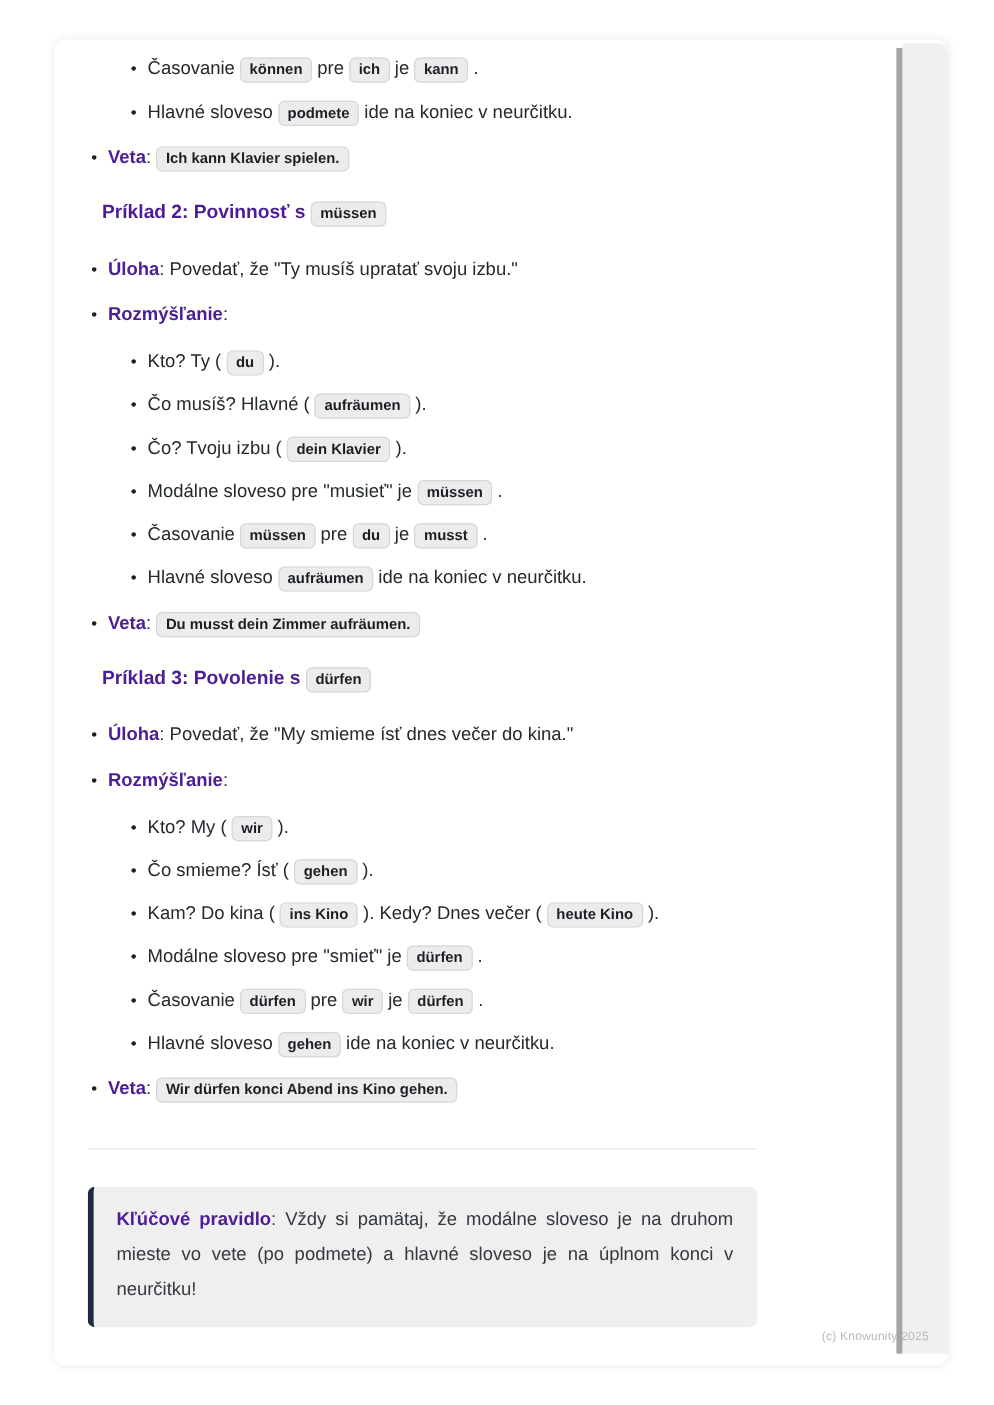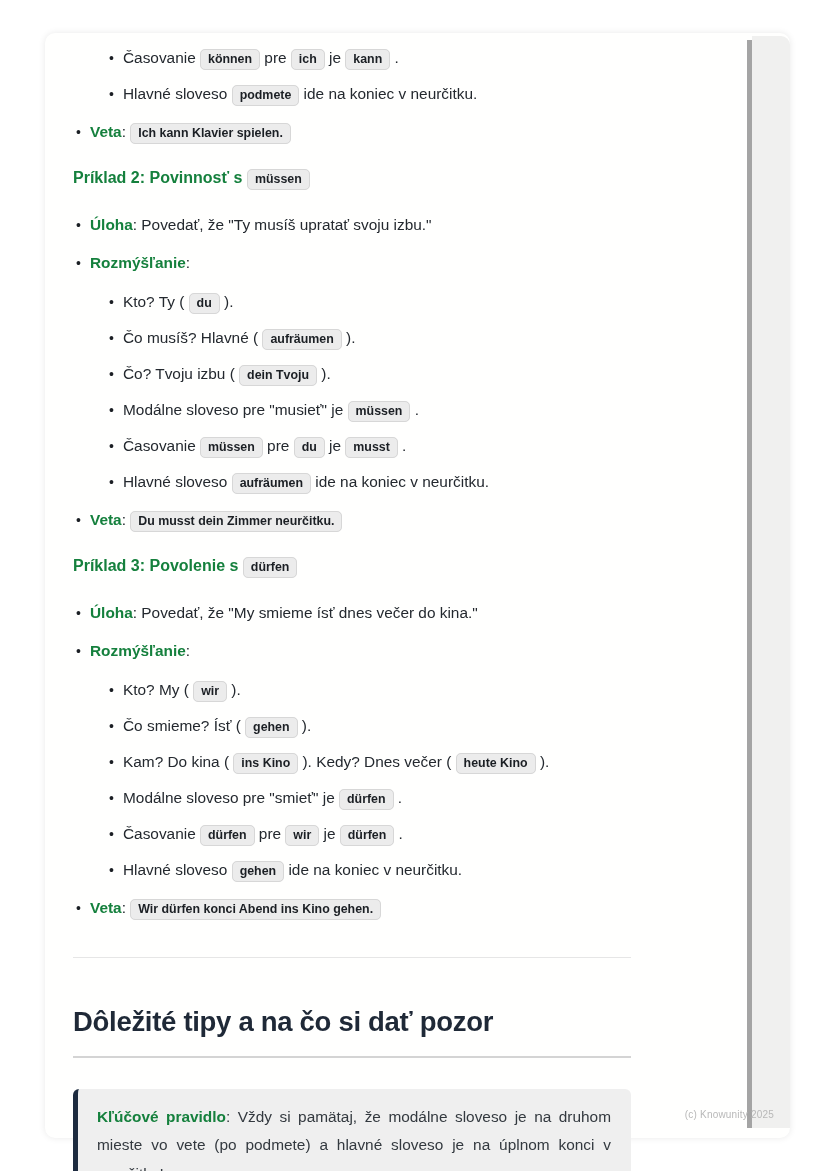--- a/index.html
+++ b/index.html
@@ -28,34 +28,34 @@
   .li { display: flex; align-items: baseline; }
   .li.l1 { margin: 15px 0; padding-left: 3px; }
   .li.l2 { margin: 13px 0; margin-left: 36px; }
   .dot {
     flex: 0 0 14px;
     width: 14px;
     font-size: 14px;
     color: #1b1f24;
   }
   .li-body { flex: 1 1 auto; }
-  strong { color: #15803d; font-weight: 700; }
+  strong { color: #4c1d95; font-weight: 700; }
   .chip {
     font-family: Liberation Sans, sans-serif;
     font-weight: bold;
     font-size: 12.4px;
     background: #ececec;
     border: 1px solid #d7d7d7;
     border-radius: 5px;
     padding: 2px 7px 3px 7px;
     color: #1b1f24;
     white-space: nowrap;
   }
   .pb {
-    margin: 23px 0;
+    margin: 23px 12px;
     font-size: 16px;
     font-weight: 700;
     color: #111827;
   }
   .pb .chip { font-weight: bold; }
   .rule {
     border: none;
     border-top: 1px solid #e6e6e6;
     margin: 38px 0 0 0;
   }
@@ -130,37 +130,37 @@
       <div class="li l2">
         <span class="dot">•</span>
         <span class="li-body"><span>Kto? Ty ( </span><code class="chip">du</code><span> ).</span></span>
       </div>
       <div class="li l2">
         <span class="dot">•</span>
         <span class="li-body"><span>Čo musíš? Hlavné ( </span><code class="chip">aufräumen</code><span> ).</span></span>
       </div>
       <div class="li l2">
         <span class="dot">•</span>
-        <span class="li-body"><span>Čo? Tvoju izbu ( </span><code class="chip">dein Tvoju</code><span> ).</span></span>
+        <span class="li-body"><span>Čo? Tvoju izbu ( </span><code class="chip">dein Klavier</code><span> ).</span></span>
       </div>
       <div class="li l2">
         <span class="dot">•</span>
         <span class="li-body"><span>Modálne sloveso pre "musieť" je </span><code class="chip">müssen</code><span> .</span></span>
       </div>
       <div class="li l2">
         <span class="dot">•</span>
         <span class="li-body"><span>Časovanie </span><code class="chip">müssen</code><span> pre </span><code class="chip">du</code><span> je </span><code class="chip">musst</code><span> .</span></span>
       </div>
       <div class="li l2">
         <span class="dot">•</span>
         <span class="li-body"><span>Hlavné sloveso </span><code class="chip">aufräumen</code><span> ide na koniec v neurčitku.</span></span>
       </div>
       <div class="li l1">
         <span class="dot">•</span>
-        <span class="li-body"><strong>Veta</strong><span>: </span><code class="chip">Du musst dein Zimmer neurčitku.</code></span>
+        <span class="li-body"><strong>Veta</strong><span>: </span><code class="chip">Du musst dein Zimmer aufräumen.</code></span>
       </div>
       <p class="pb"><strong>Príklad 3: Povolenie s </strong><code class="chip">dürfen</code></p>
       <div class="li l1">
         <span class="dot">•</span>
         <span class="li-body"><strong>Úloha</strong><span>: Povedať, že "My smieme ísť dnes večer do kina."</span></span>
       </div>
       <div class="li l1">
         <span class="dot">•</span>
         <span class="li-body"><strong>Rozmýšľanie</strong><span>:</span></span>
       </div>
@@ -186,20 +186,19 @@
       </div>
       <div class="li l2">
         <span class="dot">•</span>
         <span class="li-body"><span>Hlavné sloveso </span><code class="chip">gehen</code><span> ide na koniec v neurčitku.</span></span>
       </div>
       <div class="li l1">
         <span class="dot">•</span>
         <span class="li-body"><strong>Veta</strong><span>: </span><code class="chip">Wir dürfen konci Abend ins Kino gehen.</code></span>
       </div>
       <div class="rule"></div>
-      <h2 class="h2">Dôležité tipy a na čo si dať pozor</h2>
       <div class="callout"><strong>Kľúčové pravidlo</strong><span>: Vždy si pamätaj, že modálne sloveso je na druhom mieste vo vete (po podmete) a hlavné sloveso je na úplnom konci v neurčitku!</span></div>
     </div>
   <div class="rail">
     <div class="thumb"></div>
   </div>
   <div class="watermark">(c) Knowunity 2025</div>
 </div>
 
 </body></html>

